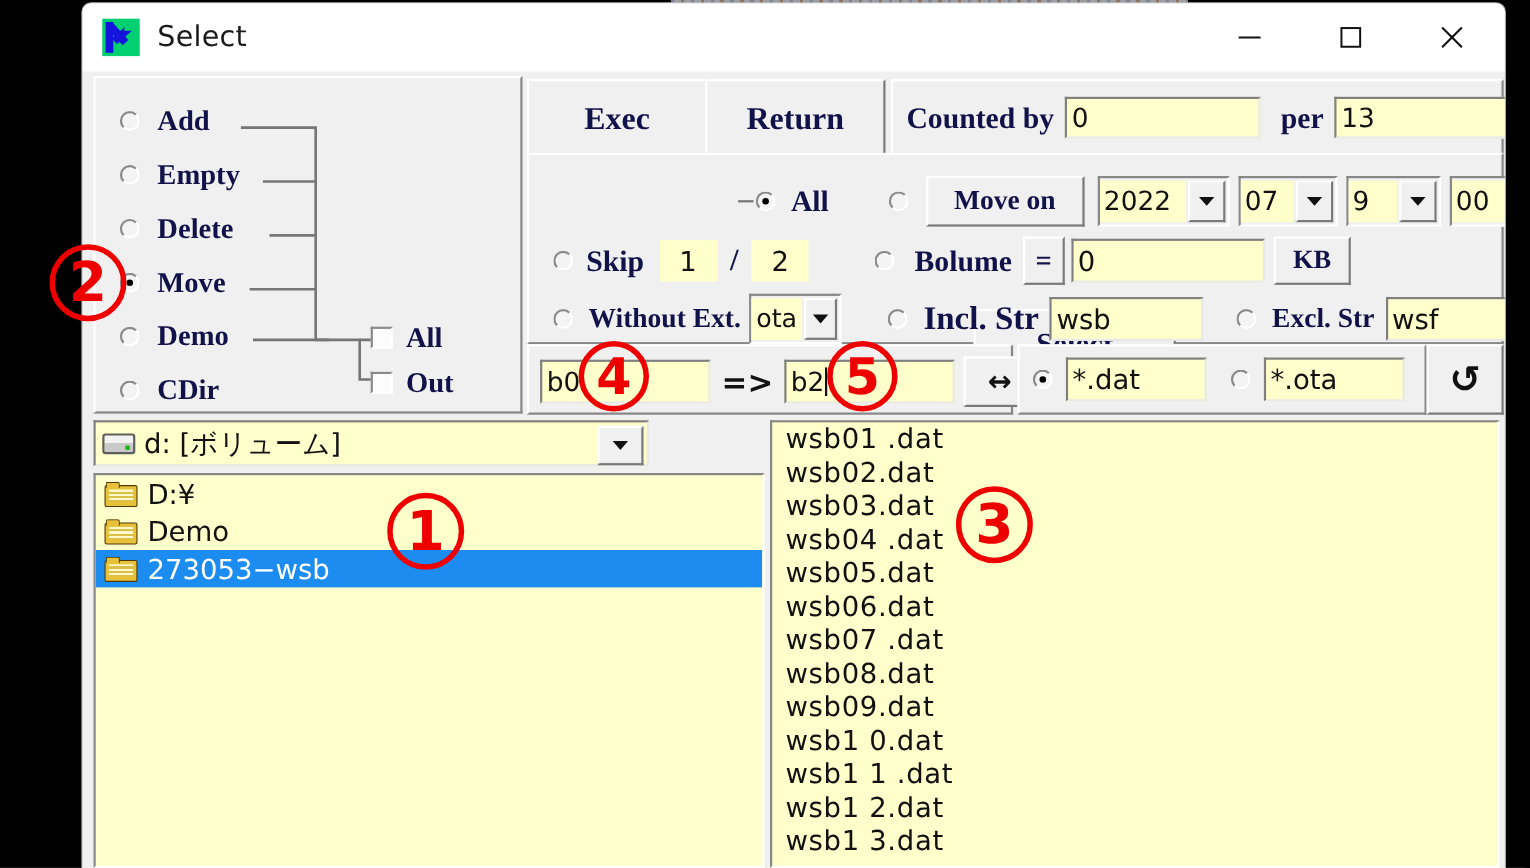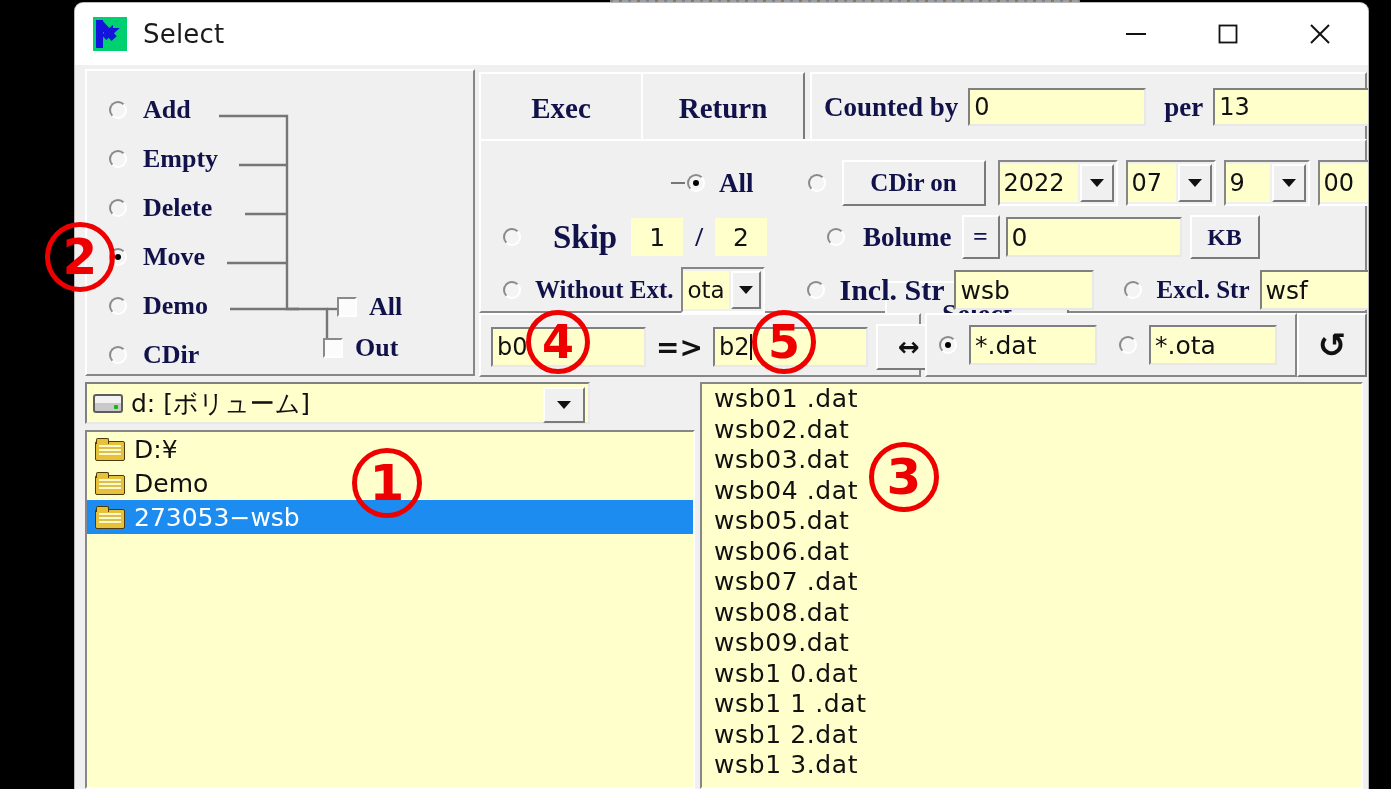--- a/index.html
+++ b/index.html
@@ -182,21 +182,21 @@
     </div>
     <div class="optrow" style="top:269px">
       <span class="radio"></span>
       <span class="lbl">CDir</span>
     </div>
 
     <div class="optrow" style="left:250px;top:221px;gap:12px">
       <span class="chk"></span>
       <span class="lbl">All</span>
     </div>
-    <div class="optrow" style="left:236px;top:262px;gap:12px">
+    <div class="optrow" style="left:250px;top:262px;gap:12px">
       <span class="chk"></span>
       <span class="lbl">Out</span>
     </div>
   </div>
 
   <div id="exec" class="btn">Exec</div>
   <div id="return" class="btn">Return</div>
 
   <div id="countedgrp" class="panel">
     <div style="position:absolute;left:12px;top:14px;display:flex;align-items:center;gap:10px">
@@ -208,42 +208,42 @@
   </div>
 
   <div id="selgrp" class="panel">
     <div id="selbtn" class="btn">Select</div>
 
     <div style="position:absolute;left:190px;top:19px;display:flex;align-items:center;gap:0">
       <span style="width:14px;height:2.4px;background:#767676;display:block"></span>
       <span class="radio on" style="margin-left:2px"></span>
       <span class="lbl" style="font-size:27px;margin-left:14px">All</span>
       <span class="radio" style="margin-left:54px"></span>
-      <span class="btn" style="width:140px;height:42px;margin-left:16px;font-size:25px">CDir on</span>
+      <span class="btn" style="width:140px;height:42px;margin-left:16px;font-size:25px">Move on</span>
       <span class="sunken" style="display:flex;align-items:center;height:42px;margin-left:12px;border-width:2px">
         <span class="fld" style="width:78px;height:38px;font-size:24px;border:none;background:#ffffcc">2022</span>
         <span class="arrowbtn" style="width:30px;height:34px;margin:0 2px"></span>
       </span>
       <span class="sunken" style="display:flex;align-items:center;height:42px;margin-left:8px;border-width:2px">
         <span class="fld" style="width:48px;height:38px;font-size:24px;border:none;background:#ffffcc">07</span>
         <span class="arrowbtn" style="width:30px;height:34px;margin:0 2px"></span>
       </span>
       <span class="sunken" style="display:flex;align-items:center;height:42px;margin-left:8px;border-width:2px">
         <span class="fld" style="width:44px;height:38px;font-size:24px;border:none;background:#ffffcc">9</span>
         <span class="arrowbtn" style="width:30px;height:34px;margin:0 2px"></span>
       </span>
       <span class="sunken" style="display:flex;align-items:center;height:42px;margin-left:8px;border-width:2px">
         <span class="fld" style="width:48px;height:38px;font-size:24px;border:none;background:#ffffcc">00</span>
 
       </span>
     </div>
 
     <div style="position:absolute;left:22px;top:74px;display:flex;align-items:center">
       <span class="radio"></span>
-      <span class="lbl" style="font-size:33px;margin-left:32px">Skip</span>
+      <span class="lbl" style="font-size:27px;margin-left:12px">Skip</span>
       <span class="fld" style="width:52px;height:38px;font-size:25px;margin-left:14px;justify-content:center;padding:0;border:none">1</span>
       <span class="lbl" style="font-size:28px;margin:0 12px">/</span>
       <span class="fld" style="width:52px;height:38px;font-size:25px;justify-content:center;padding:0;border:none">2</span>
 
       <span class="radio" style="margin-left:60px"></span>
       <span class="lbl" style="font-size:27px;margin-left:18px">Bolume</span>
       <span class="btn" style="width:34px;height:40px;margin-left:10px;font-size:26px">=</span>
       <span class="fld" style="width:176px;height:40px;font-size:25px;margin-left:6px">0</span>
       <span class="btn" style="width:66px;height:40px;margin-left:8px;font-size:24px">KB</span>
     </div>

